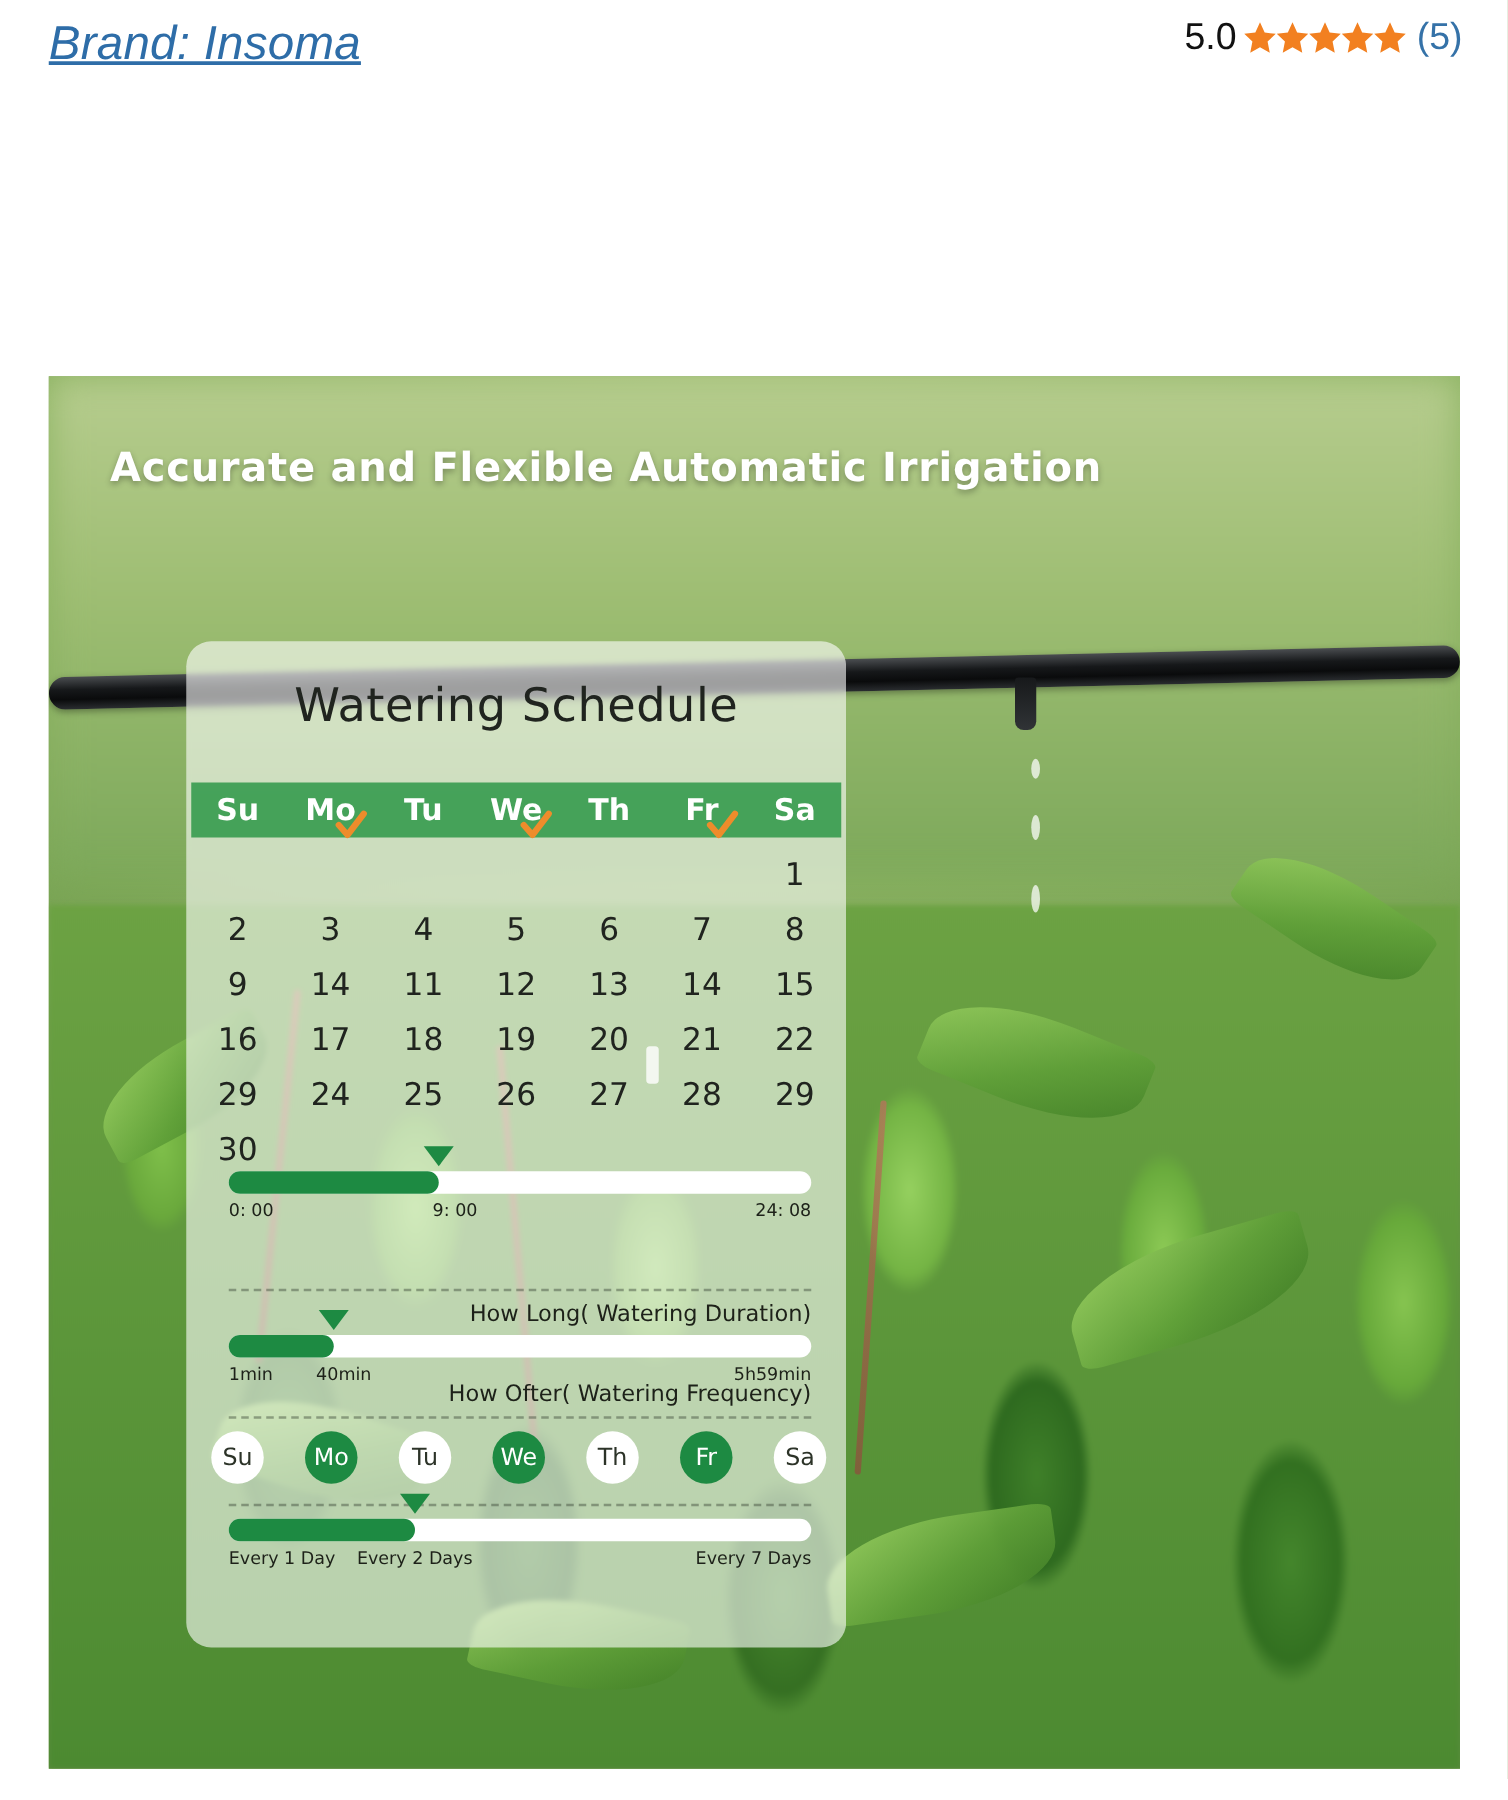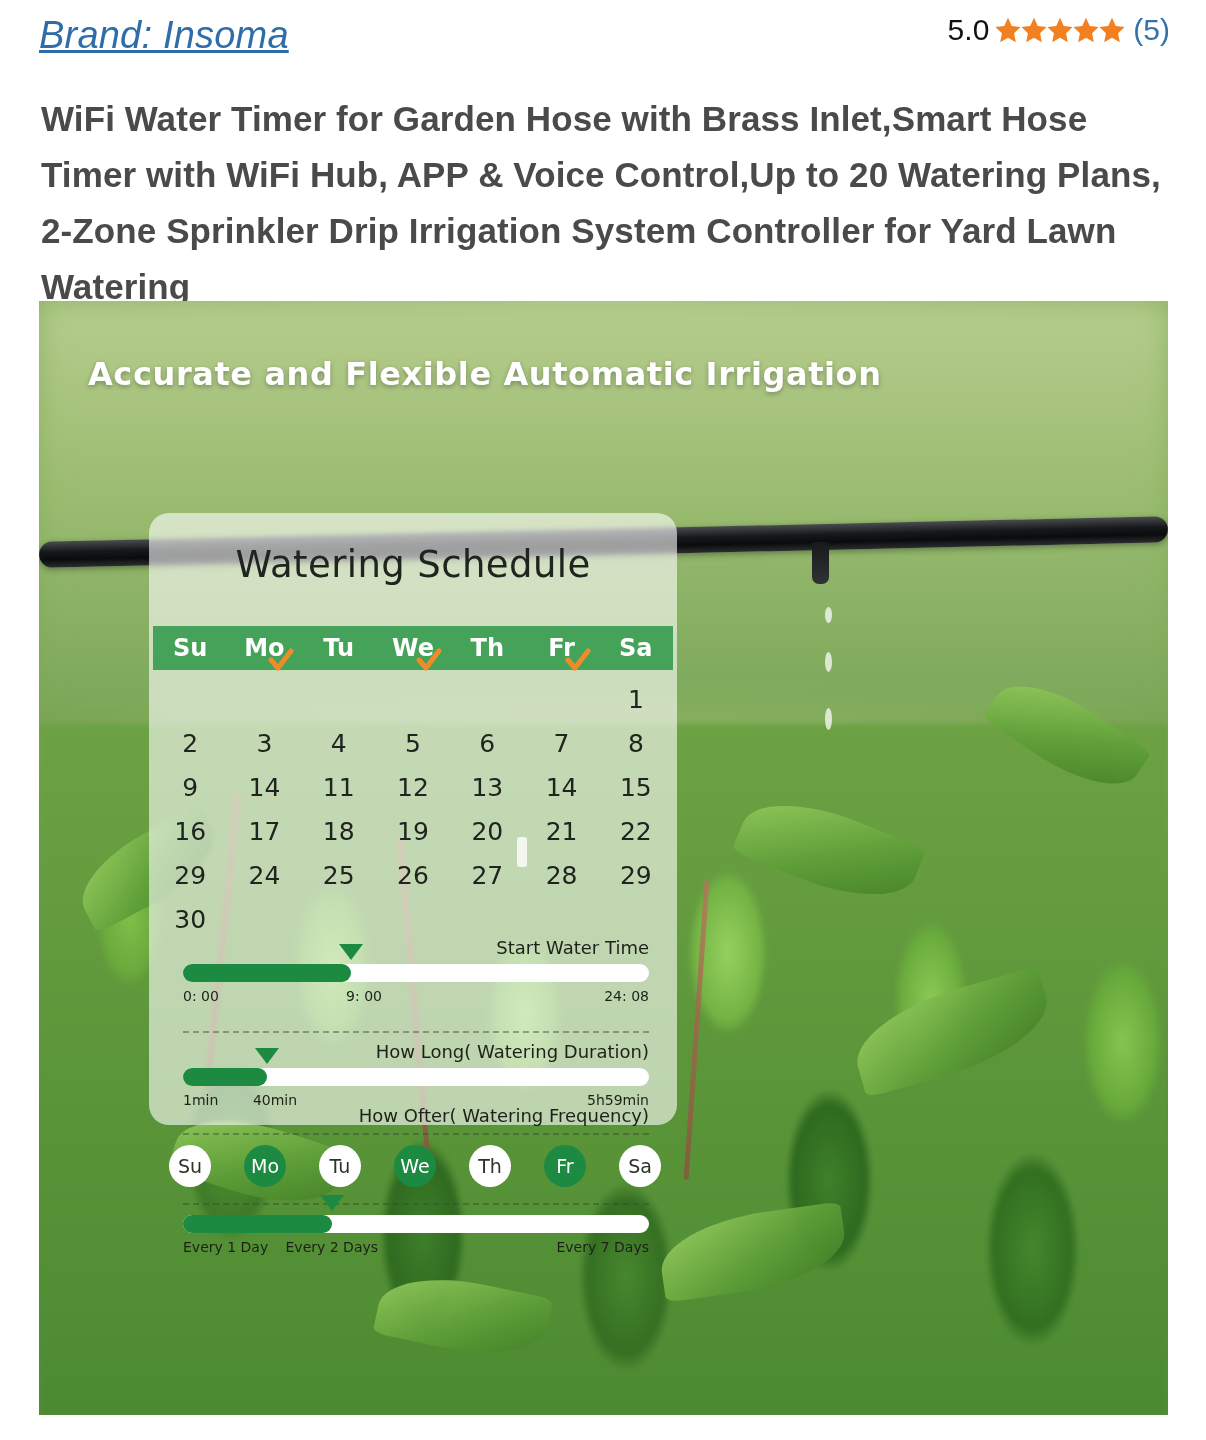--- a/index.html
+++ b/index.html
@@ -116,21 +116,21 @@
     width: 1040px;
     font-size: 32px; font-weight: bold; color: #ffffff;
     letter-spacing: .6px;
     text-shadow: 0 2px 5px rgba(0,0,0,.30);
     font-family: "DejaVu Sans", sans-serif;
   }
 
   
   .card {
     position: absolute; left: 110px; top: 212px;
-    width: 528px; height: 612px;
+    width: 528px; height: 805px;
     background: rgba(255,255,255,.60);
     border-radius: 20px;
     backdrop-filter: blur(2px);
     text-decoration: underline;
   }
   .card-title {
     position: absolute; left: 0; right: 0; top: 30px;
     text-align: center;
     font-size: 37px; color: #20241f;
     font-family: "DejaVu Sans", sans-serif;
@@ -265,21 +265,20 @@
           <span class="star">
             <svg viewBox="0 0 24 24" width="28" height="28">
               <polygon points="12,1.6 15.2,8.6 22.8,9.5 17.2,14.8 18.7,22.4 12,18.6 5.3,22.4 6.8,14.8 1.2,9.5 8.8,8.6" fill="#F28020"></polygon>
             </svg>
           </span>
         </span>
       <span class="rating-count">(5)</span>
     </div>
   </div>
 
-  <h1 class="title">WiFi Water Timer for Garden Hose with Brass Inlet,Smart Hose Timer with WiFi Hub, APP &amp; Voice Control,Up to 20 Watering Plans, 2-Zone Sprinkler Drip Irrigation System Controller for Yard Lawn Watering</h1>
 
   <div class="photo">
     <div class="bg-base"></div>
     <div class="bg-sky"></div>
     <div class="bg-foliage"></div>
 
     <div class="bg-stem" style="left:16%;  top:44%;  height:300px; transform:rotate(6deg);"></div>
     <div class="bg-stem" style="left:33%;  top:48%;  height:340px; transform:rotate(-5deg);"></div>
     <div class="bg-stem" style="left:58%;  top:52%;  height:300px; transform:rotate(4deg);"></div>
     <div class="bg-leaf" style="left:3%;   top:48%;  width:150px; height:66px; transform:rotate(-28deg);"></div>
@@ -351,21 +350,20 @@
           <div class="cal-cell">25</div>
           <div class="cal-cell">26</div>
           <div class="cal-cell">27</div>
           <div class="cal-cell">28</div>
           <div class="cal-cell">29</div>
           <div class="cal-cell">30</div>
         </div>
       <div class="cal-marker"></div>
 
       <div class="slider-block" style="top:424px;">
-        <div class="slider-caption">Start Water Time</div>
         <div class="slider-rail">
           <div class="slider-fill" id="s0fill" style="width: 36%;"></div>
           <div class="slider-thumb" id="s0thumb" style="left: 36%;"></div>
         </div>
         <div class="slider-labels">
           <span class="lbl-min">0: 00</span>
           <span class="lbl-mid" id="s0mid" style="left: 35%;">9: 00</span>
           <span class="lbl-max">24: 08</span>
         </div>
       </div>

